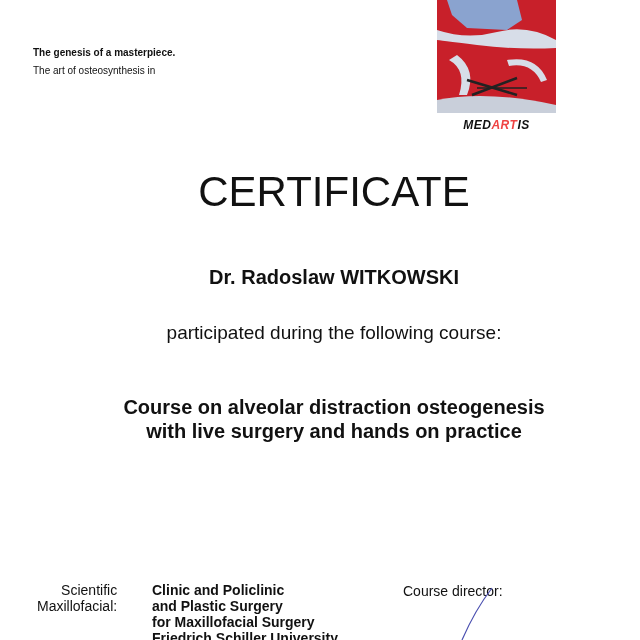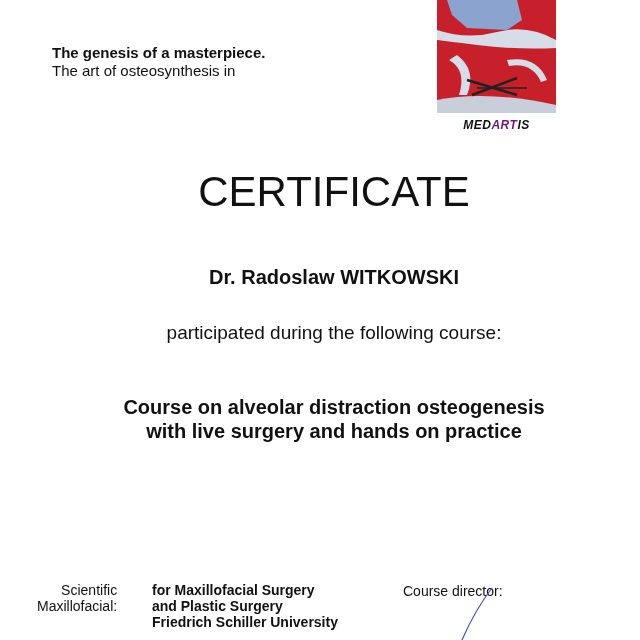--- a/index.html
+++ b/index.html
@@ -2,21 +2,21 @@
 <html><head>
   <meta charset="utf-8">
   <style>
     html, body { margin: 0; padding: 0; }
     body {
       width: 640px; height: 640px; overflow: hidden;
       background: #ffffff; position: relative;
       font-family: "Liberation Sans", sans-serif; color: #111;
     }
     .abs { position: absolute; }
-    .tagline { left: 52px; top: 44px; font-size: 15px; line-height: 18px; }
+    .tagline { left: 33px; top: 44px; font-size: 10px; line-height: 18px; }
     .tagline .b { font-weight: bold; }
     .art {
       left: 437px; top: 0px; width: 119px; height: 113px;
       background: #c8202a; overflow: hidden;
     }
     .brand { left: 437px; top: 118px; width: 119px; text-align: center;
       font-weight: bold; font-style: italic; font-size: 12px; letter-spacing: 0.5px; }
     .title { left: 0; width: 668px; top: 168px; text-align: center; font-size: 42px; }
     .name { left: 0; width: 668px; top: 266px; text-align: center; font-size: 20px; font-weight: bold; }
     .sub { left: 0; width: 668px; top: 322px; text-align: center; font-size: 19px; }
@@ -40,38 +40,39 @@
     <path d="M10 0 L80 0 L85 20 L70 30 L30 28 L15 15 Z" fill="#8aa3cf"></path>
     <path d="M0 30 Q30 40 60 32 T119 40 L119 48 Q80 50 40 45 T0 40 Z" fill="#d7dde8"></path>
     <path d="M20 55 Q40 70 30 95 L22 95 Q30 70 12 60 Z" fill="#d7dde8"></path>
     <path d="M70 60 Q100 55 110 80 L104 82 Q95 62 72 66 Z" fill="#d7dde8"></path>
     <path d="M0 100 Q50 90 119 105 L119 113 L0 113 Z" fill="#c9cfda"></path>
     <path d="M30 80 L80 95 M35 95 L80 78" stroke="#222" stroke-width="2.5"></path>
     <path d="M40 88 L90 88" stroke="#222" stroke-width="1.5"></path>
   </svg>
 </div>
 <div class="abs brand">
-  <span>MED</span><span style="color:#701a75">ART</span><span>IS</span>
+  <span>MED</span><span style="color:#ef4444">ART</span><span>IS</span>
 </div>
 
 <div class="abs title">CERTIFICATE</div>
 <div class="abs name">Dr. Radoslaw WITKOWSKI</div>
 <div class="abs sub">participated during the following course:</div>
 <div class="abs course">
   <div>Course on alveolar distraction osteogenesis</div>
   <div>with live surgery and hands on practice</div>
 </div>
 
 <div class="abs org-label">
   <div>Scientific</div>
   <div>Maxillofacial:</div>
 </div>
 <div class="abs org-val">
+  <div>Clinic and Policlinic</div>
+  <div>and Plastic Surgery</div>
   <div>for Maxillofacial Surgery</div>
-  <div>and Plastic Surgery</div>
   <div>Friedrich Schiller University</div>
 </div>
 <div class="abs director">Course director:</div>
 <div class="abs sig">
   <svg width="60" height="60">
       <path d="M52 8 Q35 30 22 60" stroke="#4a4fb0" stroke-width="1.2" fill="none"></path>
     </svg>
 </div>
 
 </body></html>

